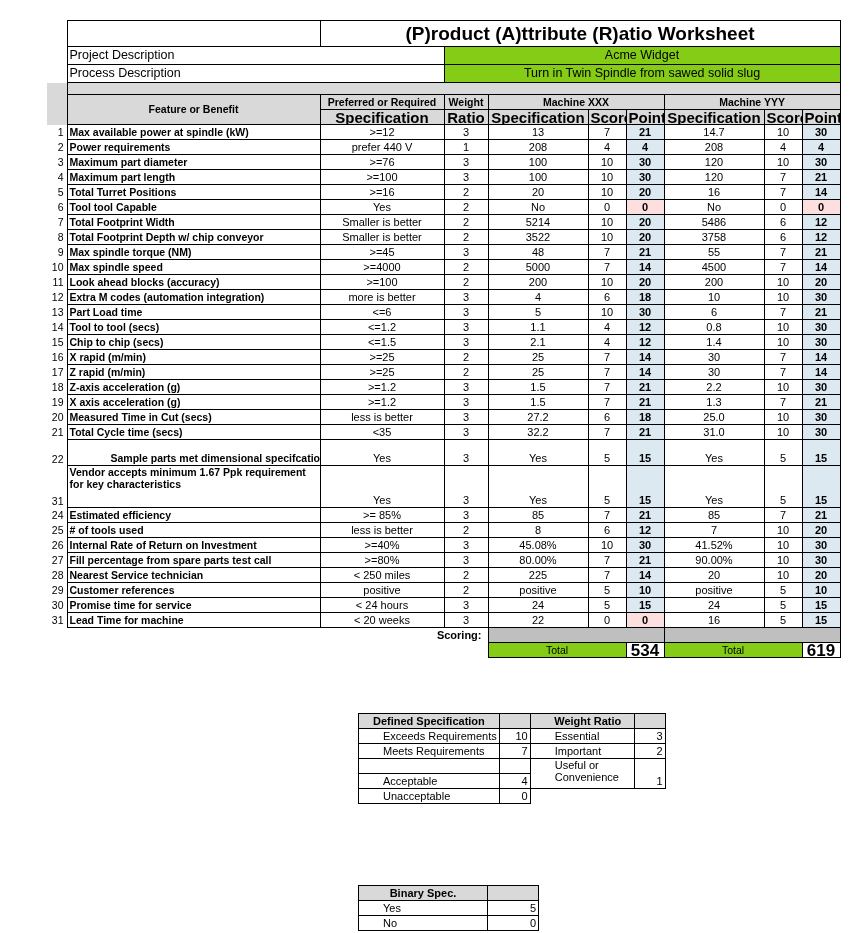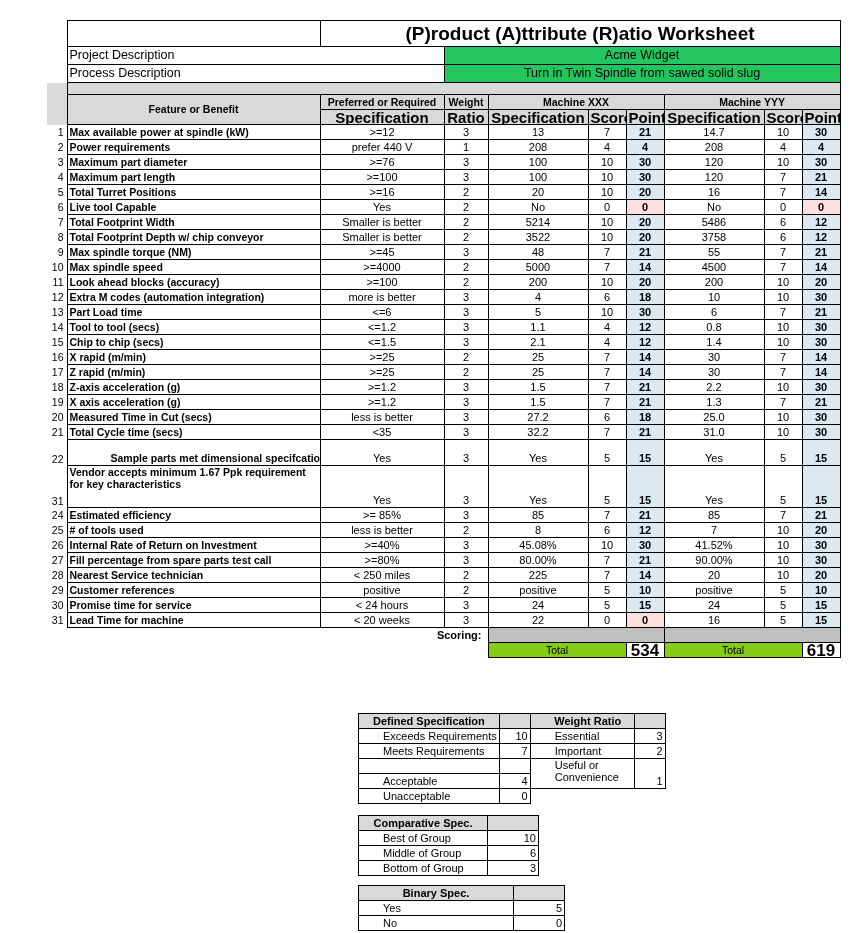--- a/index.html
+++ b/index.html
@@ -49,21 +49,21 @@
 
   .title-row td {
     height: 26px;
     font-size: 19px;
     font-weight: bold;
     text-align: center;
   }
   .blank-left { border: none !important; }
   .desc-row td { height: 18px; }
   .desc-label { text-align: left; font-size: 12.5px; }
-  .desc-value { text-align: center; font-size: 12.5px; background: #22c55e; }
+  .desc-value { text-align: center; font-size: 12.5px; background: #84cc16; }
   .spacer-row td { height: 12px; background: #d9d9d9; }
   .hdr td {
     background: #d9d9d9;
     text-align: center;
     font-weight: bold;
     font-size: 10.5px;
     height: 15px;
   }
   .hdr2 td { background: #d9d9d9; font-weight: bold; text-align: center; font-size: 15px; height: 15px;}
   .feat { font-weight: bold; text-align: left; font-size: 10.5px; }
@@ -95,21 +95,21 @@
 
   #legend1 { left: 311px; top: 693px; }
   #legend1 .w1 { width: 129px; }
   #legend1 .w2 { width: 31px; }
   #legend1 .w3 { width: 104px; padding-left: 13px; }
   #legend1 .w4 { width: 31px; }
   #legend2 { left: 311px; top: 795px; }
   #legend2 .w1 { width: 129px; }
   #legend2 .w2 { width: 51px; }
   #legend3 { left: 311px; top: 865px; }
-  #legend3 .w1 { width: 155px; }
+  #legend3 .w1 { width: 129px; }
   #legend3 .w2 { width: 51px; }
   .h2cell { height: 30px; }
 </style>
 </head>
 <body>
 
 <div id="sheet">
   <table id="main-table">
     <colgroup>
       <col style="width:20px">
@@ -219,21 +219,21 @@
           <td class="c-weight num">2</td>
           <td class="c-mspec num">20</td>
           <td class="c-score num">10</td>
           <td class="c-points pts">20</td>
           <td class="c-mspec num">16</td>
           <td class="c-score num">7</td>
           <td class="c-points pts">14</td>
         </tr>
         <tr>
           <td class="c-rownum">6</td>
-          <td class="c-feature feat">Live tool Capable</td>
+          <td class="c-feature feat">Tool tool Capable</td>
           <td class="c-spec num">Yes</td>
           <td class="c-weight num">2</td>
           <td class="c-mspec num">No</td>
           <td class="c-score num">0</td>
           <td class="c-points pts-zero">0</td>
           <td class="c-mspec num">No</td>
           <td class="c-score num">0</td>
           <td class="c-points pts-zero">0</td>
         </tr>
         <tr>
@@ -588,40 +588,20 @@
         <td class="lg-lbl">Acceptable</td>
         <td class="lg-val">4</td>
       </tr>
       <tr>
         <td class="lg-lbl">Unacceptable</td>
         <td class="lg-val">0</td>
       </tr>
     </tbody>
   </table>
 
-  <table class="legend" id="legend2">
-    <tbody>
-      <tr>
-        <td class="lg-title w1">Comparative Spec.</td>
-        <td class="lg-title w2"></td>
-      </tr>
-      <tr>
-        <td class="lg-lbl">Best of Group</td>
-        <td class="lg-val">10</td>
-      </tr>
-      <tr>
-        <td class="lg-lbl">Middle of Group</td>
-        <td class="lg-val">6</td>
-      </tr>
-      <tr>
-        <td class="lg-lbl">Bottom of Group</td>
-        <td class="lg-val">3</td>
-      </tr>
-    </tbody>
-  </table>
 
   <table class="legend" id="legend3">
     <tbody>
       <tr>
         <td class="lg-title w1">Binary Spec.</td>
         <td class="lg-title w2"></td>
       </tr>
       <tr>
         <td class="lg-lbl">Yes</td>
         <td class="lg-val">5</td>

